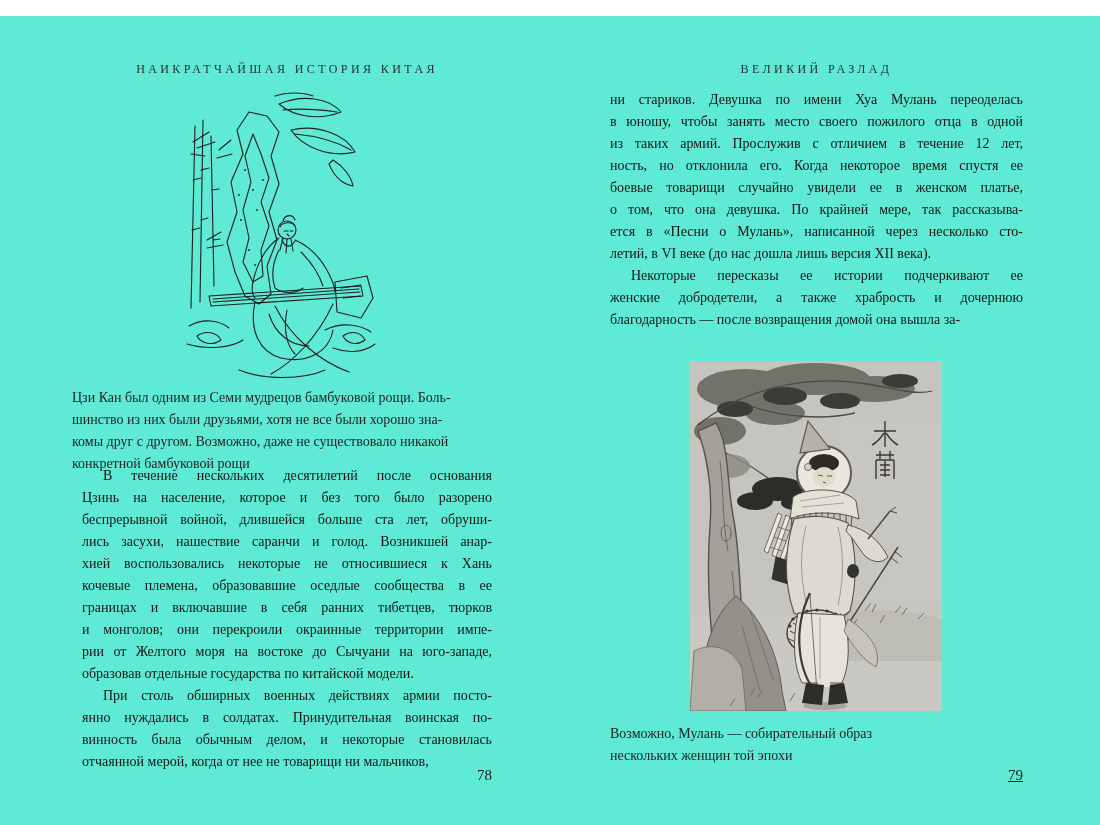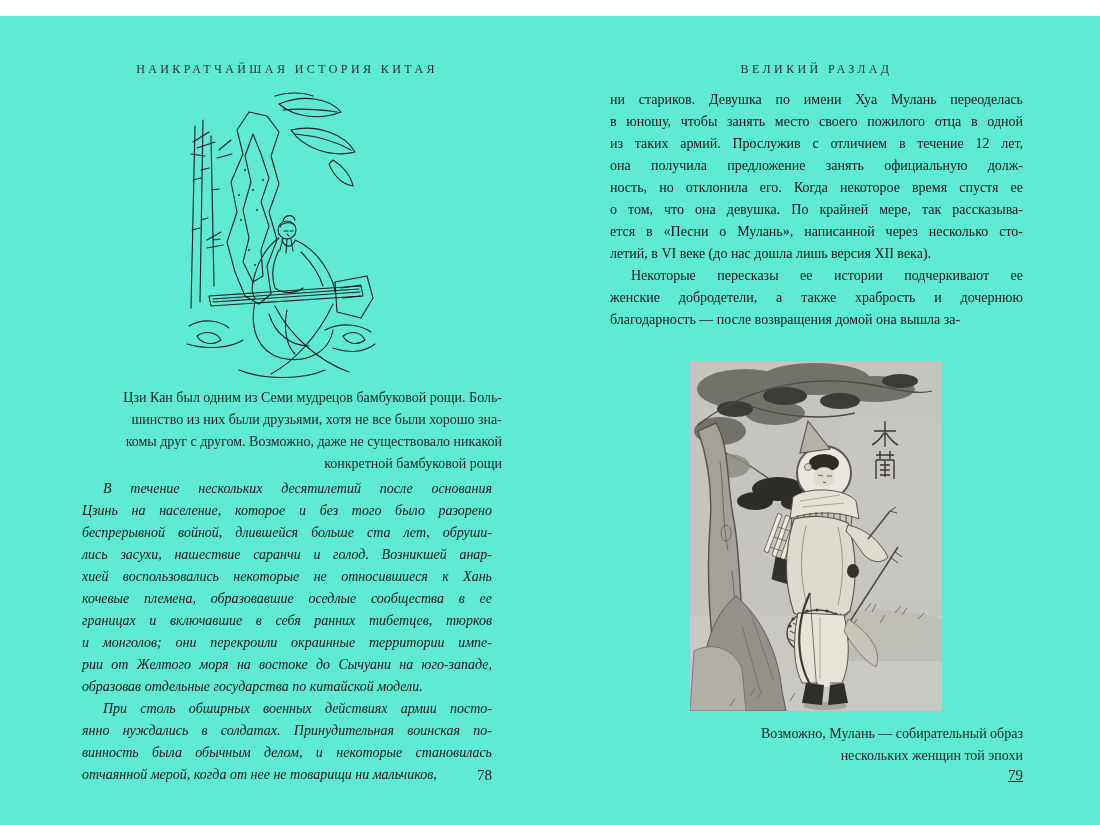--- a/index.html
+++ b/index.html
@@ -22,24 +22,24 @@
   .head-right{left:610px;width:413px;}
 
   .illus{position:absolute;margin:0;padding:0;}
   .illus-jikang{left:183px;top:73px;width:194px;height:292px;}
   .illus-mulan{left:690px;top:345px;width:252px;height:350px;}
   .illus svg{display:block;width:100%;height:100%;}
 
   .caption{font-size:14px;line-height:22px;color:#1f1f1f;text-align:center;}
   .caption-left{position:absolute;left:72px;top:371px;width:430px;}
   .caption-right{position:absolute;left:610px;top:707px;width:413px;}
-  .cap-line{text-align:right;}
+  .cap-line{text-align:left;}
 
   .bodytext{font-size:14px;color:#141414;}
-  .bodytext-left{position:absolute;left:82px;top:462px;width:410px;font-style:italic;}
+  .bodytext-left{position:absolute;left:82px;top:449px;width:410px;}
   .bodytext-right{position:absolute;left:610px;top:73px;width:413px;}
   .line{
     line-height:22px;
     text-align:justify;
     text-align-last:justify;
   }
   .line.para-end{text-align-last:left;}
   .line.indent{text-indent:21px;}
 
   .pagenum{
@@ -142,22 +142,22 @@
     <div class="pagenum pagenum-left">78</div>
   </section>
 
   <section>
     <div class="running-head head-right">ВЕЛИКИЙ РАЗЛАД</div>
 
     <div class="bodytext bodytext-right">
         <div class="line">ни стариков. Девушка по имени Хуа Мулань переоделась</div>
         <div class="line">в юношу, чтобы занять место своего пожилого отца в одной</div>
         <div class="line">из таких армий. Прослужив с отличием в течение 12 лет,</div>
-        <div class="line">она получила предложение занять официальную долж-</div>
         <div class="line">ность, но отклонила его. Когда некоторое время спустя ее</div>
+        <div class="line">боевые товарищи случайно увидели ее в женском платье,</div>
         <div class="line">о том, что она девушка. По крайней мере, так рассказыва-</div>
         <div class="line">ется в «Песни о Мулань», написанной через несколько сто-</div>
         <div class="line para-end">летий, в VI веке (до нас дошла лишь версия XII века).</div>
         <div class="line indent">Некоторые пересказы ее истории подчеркивают ее</div>
         <div class="line">женские добродетели, а также храбрость и дочернюю</div>
         <div class="line para-end">благодарность — после возвращения домой она вышла за-</div>
       </div>
 
     <figure class="illus illus-mulan">
       <svg viewBox="0 0 252 350">

